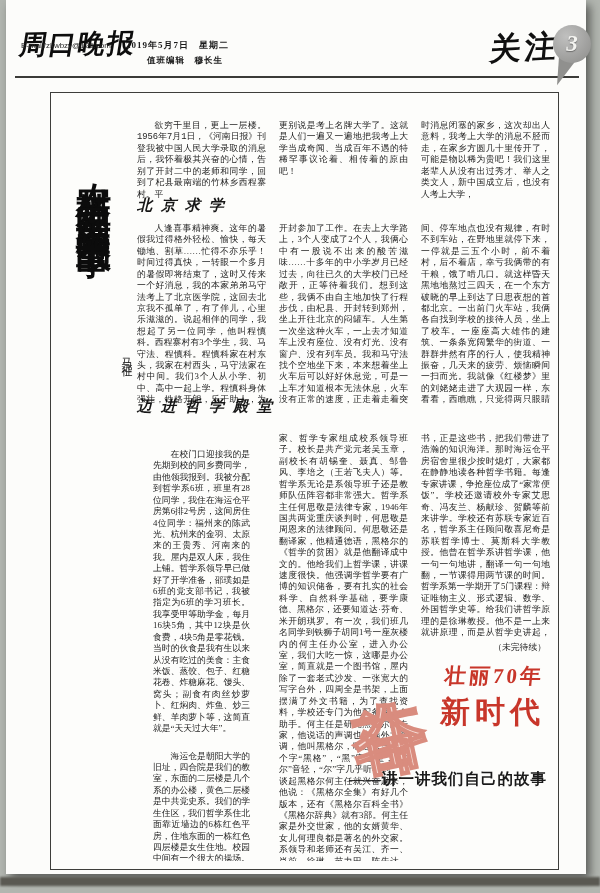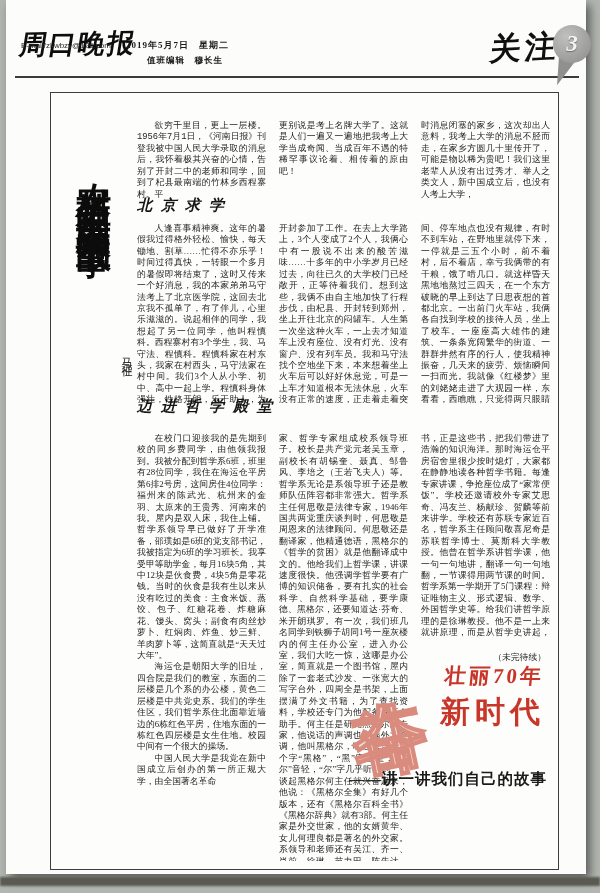--- a/index.html
+++ b/index.html
@@ -45,25 +45,25 @@
   .row{position:absolute;left:0;right:0;display:flex;gap:13px;}
   .row-intro{top:28px;height:101px;font-family:Liberation Mono, monospace;}
   .row-s1{top:130px;height:181px;}
   .row-s2{top:340px;height:428px;}
   .heading{position:absolute;left:0;right:0;text-align:left;
            font-size:15px;font-weight:bold;font-style:italic;letter-spacing:9px;color:#151515;}
   .heading-1{top:103px;}
   .heading-2{top:304px;}
   .col{flex:1;min-width:0;overflow:hidden;font-size:8.8px;line-height:1.3;
        text-align:justify;color:#1d1d1d;}
-  .col p{margin:0;text-indent:2em;}
+  .col p{margin:16px;text-indent:2em;}
   .ind{text-indent:2em;}
   .col3wrap{flex:1;min-width:0;display:flex;flex-direction:column;}
   .col3wrap .col{flex:none;height:206px;}
-  .sig{text-align:right;font-size:8.8px;margin-top:13px;padding-right:4px;}
+  .sig{text-align:right;font-size:8.8px;margin-top:3px;padding-right:4px;}
   
   .banner{position:absolute;right:3px;top:556px;width:214px;height:162px;}
   .banner-wm{position:absolute;left:4px;top:-4px;
              writing-mode:vertical-rl;text-orientation:upright;line-height:.88;
              font-size:74px;font-weight:900;
              color:#f6ddd7;-webkit-text-stroke:2px #d98c7e;
              transform:rotate(-12deg);}
   .banner-l1{position:absolute;right:3px;top:13px;font-size:21px;font-weight:900;
              transform:skewX(-6deg);letter-spacing:3px;}
   .banner-l2{position:absolute;right:2px;top:43px;font-size:30px;font-weight:900;letter-spacing:5px;}

